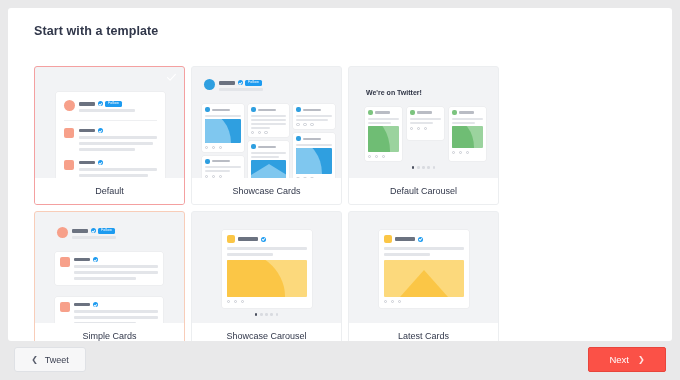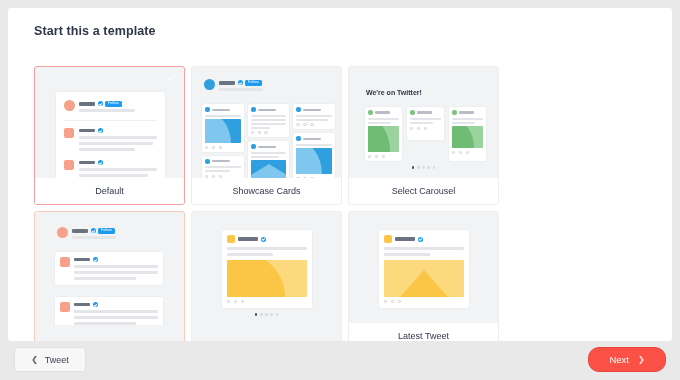--- a/index.html
+++ b/index.html
@@ -172,36 +172,36 @@
     gap: 7px;
     font-size: 9px; color: #3d4253;
     cursor: pointer;
   }
   .btn-next {
     position: absolute;
     right: 14px; top: 6px;
     width: 78px; height: 25px;
     background: #fb5147;
     border: 1px solid #e8453c;
-    border-radius: 11px;
+    border-radius: 2px;
     display: flex; align-items: center; justify-content: center;
     gap: 9px;
     font-size: 9.5px; color: #ffffff;
     cursor: pointer;
   }
   .chev { font-size: 8px; line-height: 1; opacity: .85; }
 </style>
 </head>
 <body>
 
 <div class="screen">
   <div class="panel">
 
     <div class="header">
-      <div class="header-title">Start this a template</div>
+      <div class="header-title">Start with a template</div>
     </div>
 
     <div class="grid">
 
       <div class="tpl selected">
         <div class="check-mark">
           <svg width="11" height="11" viewBox="0 0 11 11">
             <path d="M1.5 5.6 L4.1 8.1 L9.4 2.4" fill="none" stroke="#ffffff" stroke-width="1.1" stroke-linecap="round" stroke-linejoin="round"></path>
           </svg>
         </div>
@@ -414,21 +414,21 @@
           </div>
 
           <div class="dots" style="position:absolute;left:0;right:0;top:99px;">
             <span class="on"></span>
             <span></span>
             <span></span>
             <span></span>
             <span></span>
           </div>
         </div>
-        <div class="tpl-label">Select Carousel</div>
+        <div class="tpl-label">Default Carousel</div>
       </div>
 
       <div class="tpl hovered">
         <div class="tpl-preview">
           <div class="feedhead" style="position:absolute;left:22px;top:15px;width:100px;">
             <div class="avatar-c" style="width:11px;height:11px;background:#f7a08a;"></div>
             <div class="col" style="flex:1;">
               <div class="row1">
                 <div class="name"></div>
                 <div class="verify"></div>
@@ -462,20 +462,21 @@
                   <div class="verify"></div>
                 </div>
                 <div class="line" style="width:100%;"></div>
                 <div class="line" style="width:100%;"></div>
                 <div class="line" style="width:74%;"></div>
 
               </div>
             </div>
           </div>
         </div>
+        <div class="tpl-label">Simple Cards</div>
       </div>
 
       <div class="tpl">
         <div class="tpl-preview">
           <div class="mockcard" style="position:absolute;left:30px;top:18px;width:90px;padding:5px;">
             <div style="display:flex;align-items:center;gap:3px;">
               <div class="avatar-s" style="width:8px;height:8px;background:#fbc646;"></div>
               <div class="name" style="width:20px;"></div>
               <div class="verify"></div>
             </div>
@@ -491,20 +492,21 @@
               </div>
           </div>
           <div class="dots" style="position:absolute;left:0;right:0;top:101px;">
             <span class="on"></span>
             <span></span>
             <span></span>
             <span></span>
             <span></span>
           </div>
         </div>
+        <div class="tpl-label">Showcase Carousel</div>
       </div>
 
       <div class="tpl">
         <div class="tpl-preview">
           <div class="mockcard" style="position:absolute;left:30px;top:18px;width:90px;padding:5px;">
             <div style="display:flex;align-items:center;gap:3px;">
               <div class="avatar-s" style="width:8px;height:8px;background:#fbc646;"></div>
               <div class="name" style="width:20px;"></div>
               <div class="verify"></div>
             </div>
@@ -513,21 +515,21 @@
             <div class="img" style="margin-top:4px;height:37px;background:#fcd97c;">
               <div class="tri" style="border-left-width:24px;border-right-width:24px;border-bottom:27px solid #fbc646;"></div>
             </div>
             <div class="icons3" style="margin-top:3.5px;">
                 <i></i>
                 <i></i>
                 <i></i>
               </div>
           </div>
         </div>
-        <div class="tpl-label">Latest Tweet</div>
+        <div class="tpl-label">Latest Cards</div>
       </div>
 
     </div>
   </div>
 
   <div class="footer">
     <div class="btn-back">
       <span class="chev">❮</span>
       <span>Tweet</span>
     </div>

